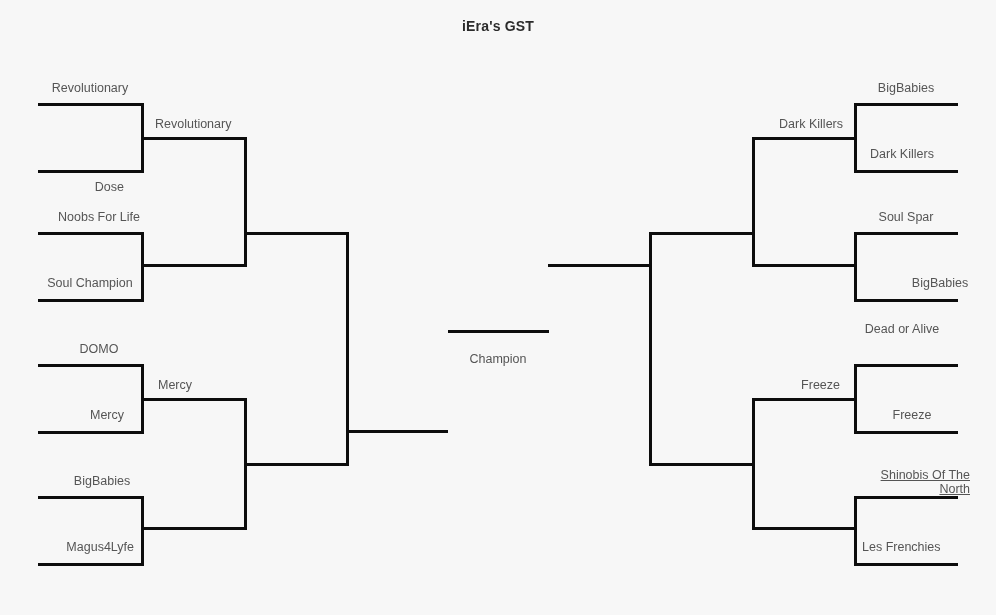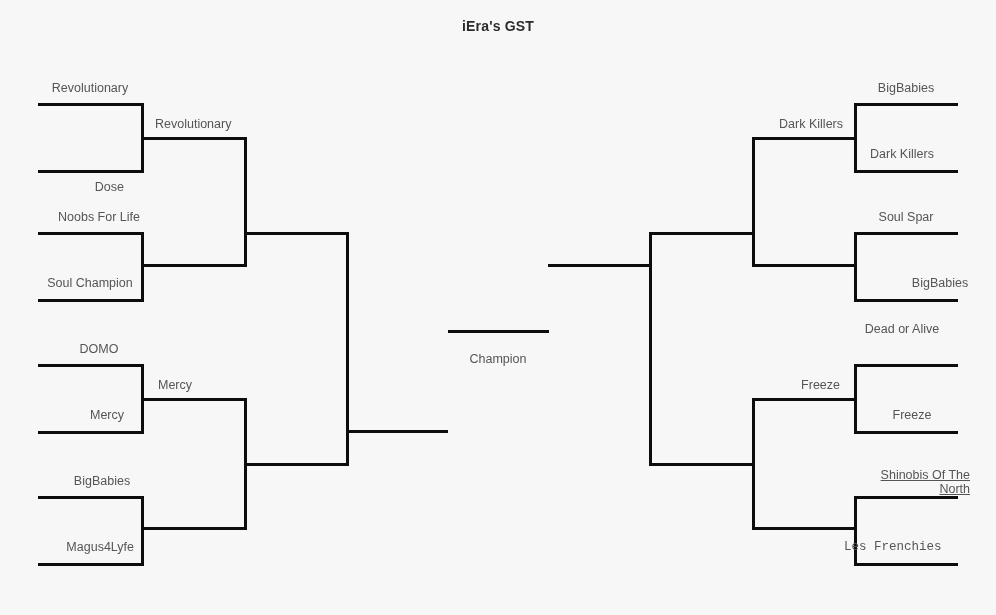--- a/index.html
+++ b/index.html
@@ -144,15 +144,15 @@
   <div class="hline" style="left:854px; top:364px; width:104px;"></div>
   <div class="hline" style="left:854px; top:431px; width:104px;"></div>
   <div class="vline" style="left:854px; top:364px; height:70px;"></div>
   <div class="lbl c" style="left:850px; top:322px; width:104px;">Dead or Alive</div>
   <div class="lbl c" style="left:860px; top:408px; width:104px;">Freeze</div>
 
   <div class="hline" style="left:854px; top:496px; width:104px;"></div>
   <div class="hline" style="left:854px; top:563px; width:104px;"></div>
   <div class="vline" style="left:854px; top:496px; height:70px;"></div>
   <div class="lbl wrap" style="left:854px; top:468px; width:116px;">Shinobis Of The North</div>
-  <div class="lbl l" style="left:844px; top:540px; width:120px;font-family:Liberation Mono, monospace;">Les Frenchies</div>
+  <div class="lbl l" style="left:862px; top:540px; width:120px;">Les Frenchies</div>
 
 </div>
 
 </body></html>

